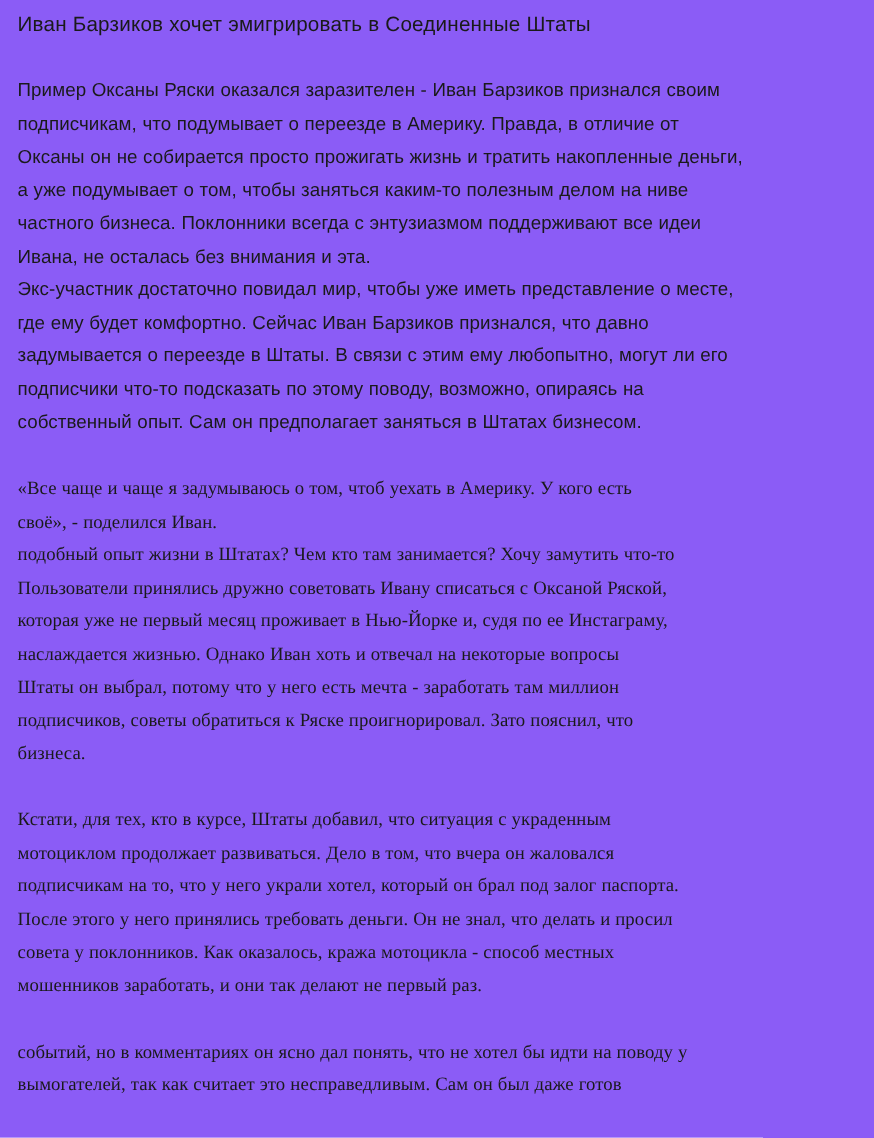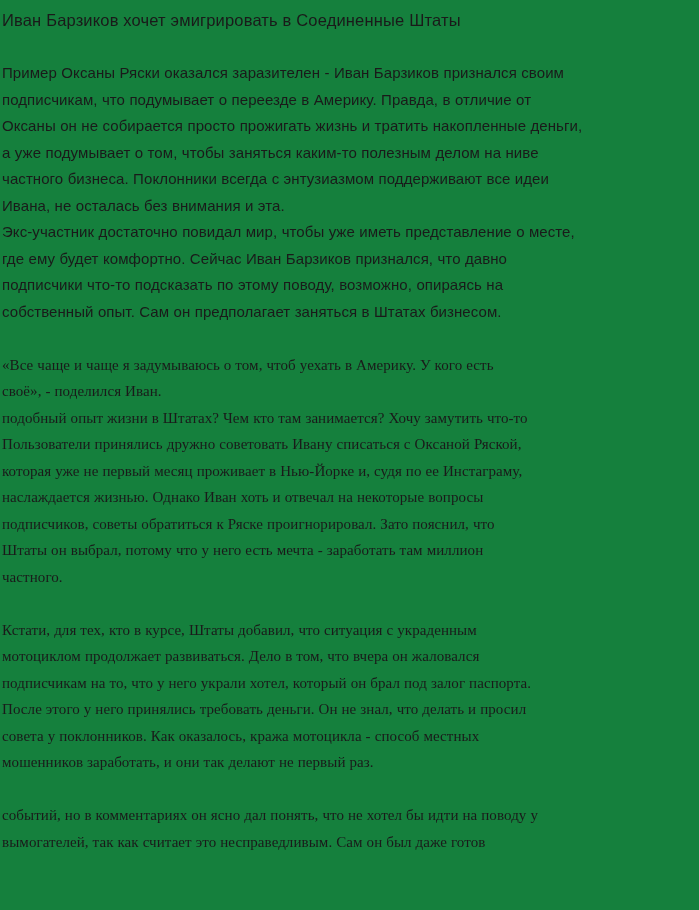--- a/index.html
+++ b/index.html
@@ -10,23 +10,23 @@
   }
   body {
     width: 699px;
     height: 910px;
     overflow: hidden;
     font-family: "Liberation Sans", sans-serif;
   }
   .page {
     width: 699px;
     height: 910px;
-    background: #15803d;
+    background: #8b5cf6;
     box-sizing: border-box;
-    padding: 7px 4px 0 2px;
+    padding: 7px 4px 0 14px;
   }
   .article-title {
     font-size: 16.5px;
     line-height: 26.5px;
     color: #1a1a1a;
     font-weight: 400;
     margin: 0;
     letter-spacing: 0.01em;
     white-space: nowrap;
   }
@@ -60,33 +60,34 @@
   <div id="article-body">
       <p class="para gap-before">
         <span class="line">Пример Оксаны Ряски оказался заразителен - Иван Барзиков признался своим</span>
         <span class="line">подписчикам, что подумывает о переезде в Америку. Правда, в отличие от</span>
         <span class="line">Оксаны он не собирается просто прожигать жизнь и тратить накопленные деньги,</span>
         <span class="line">а уже подумывает о том, чтобы заняться каким-то полезным делом на ниве</span>
         <span class="line">частного бизнеса. Поклонники всегда с энтузиазмом поддерживают все идеи</span>
         <span class="line">Ивана, не осталась без внимания и эта.</span>
         <span class="line">Экс-участник достаточно повидал мир, чтобы уже иметь представление о месте,</span>
         <span class="line">где ему будет комфортно. Сейчас Иван Барзиков признался, что давно</span>
+        <span class="line">задумывается о переезде в Штаты. В связи с этим ему любопытно, могут ли его</span>
         <span class="line">подписчики что-то подсказать по этому поводу, возможно, опираясь на</span>
         <span class="line">собственный опыт. Сам он предполагает заняться в Штатах бизнесом.</span>
       </p>
       <p class="para gap-before">
         <span class="line">«Все чаще и чаще я задумываюсь о том, чтоб уехать в Америку. У кого есть</span>
         <span class="line">своё», - поделился Иван.</span>
         <span class="line">подобный опыт жизни в Штатах? Чем кто там занимается? Хочу замутить что-то</span>
         <span class="line">Пользователи принялись дружно советовать Ивану списаться с Оксаной Ряской,</span>
         <span class="line">которая уже не первый месяц проживает в Нью-Йорке и, судя по ее Инстаграму,</span>
         <span class="line">наслаждается жизнью. Однако Иван хоть и отвечал на некоторые вопросы</span>
+        <span class="line">Штаты он выбрал, потому что у него есть мечта - заработать там миллион</span>
         <span class="line">подписчиков, советы обратиться к Ряске проигнорировал. Зато пояснил, что</span>
-        <span class="line">Штаты он выбрал, потому что у него есть мечта - заработать там миллион</span>
-        <span class="line">частного.</span>
+        <span class="line">бизнеса.</span>
       </p>
       <p class="para gap-before">
         <span class="line">Кстати, для тех, кто в курсе, Штаты добавил, что ситуация с украденным</span>
         <span class="line">мотоциклом продолжает развиваться. Дело в том, что вчера он жаловался</span>
         <span class="line">подписчикам на то, что у него украли хотел, который он брал под залог паспорта.</span>
         <span class="line">После этого у него принялись требовать деньги. Он не знал, что делать и просил</span>
         <span class="line">совета у поклонников. Как оказалось, кража мотоцикла - способ местных</span>
         <span class="line">мошенников заработать, и они так делают не первый раз.</span>
       </p>
       <p class="para gap-before">

